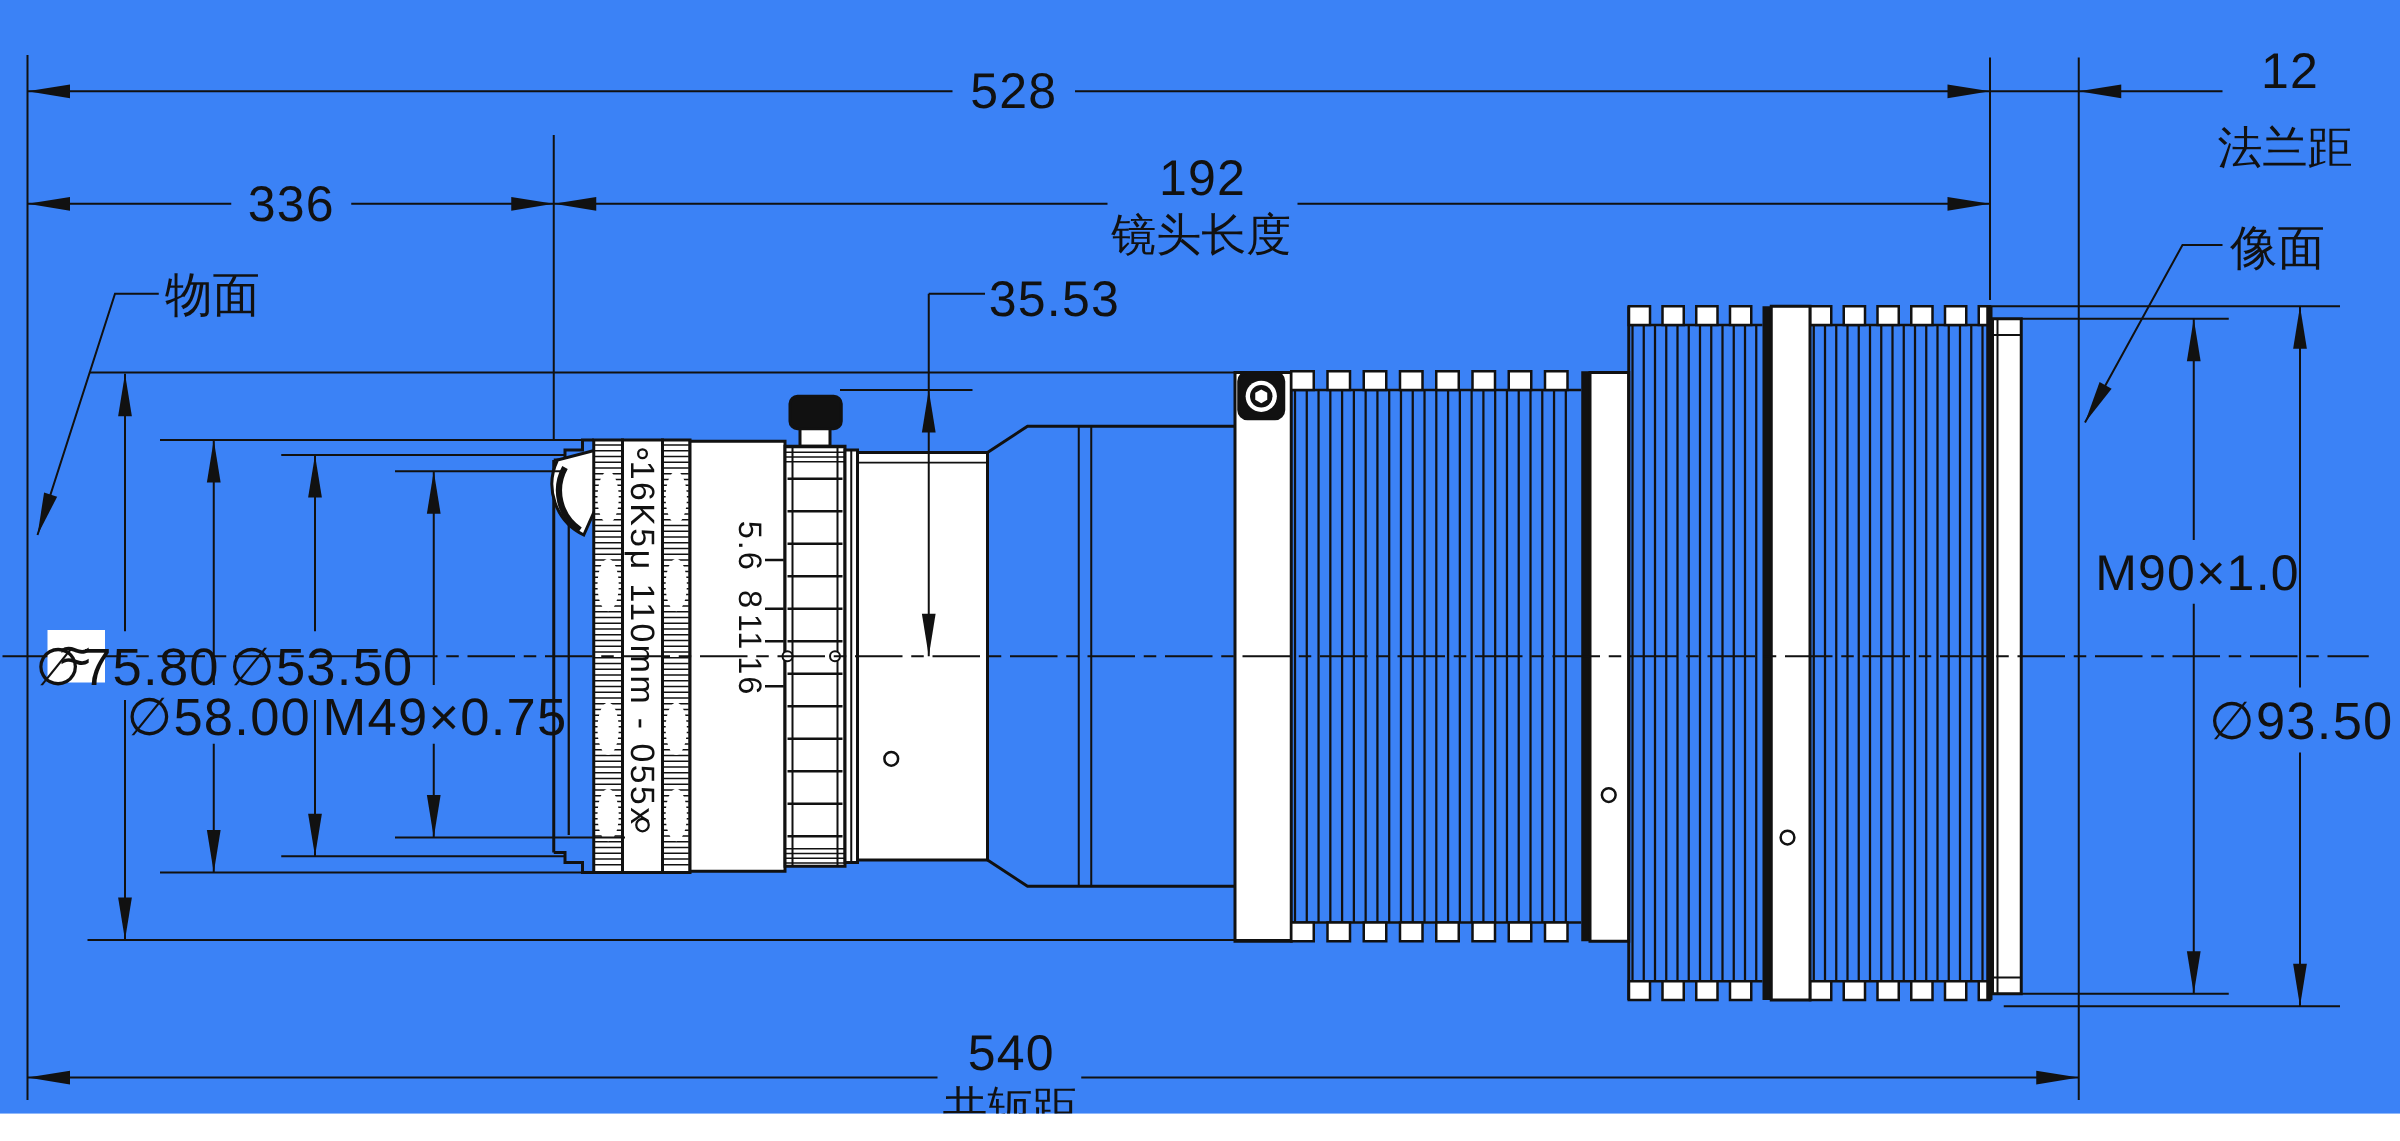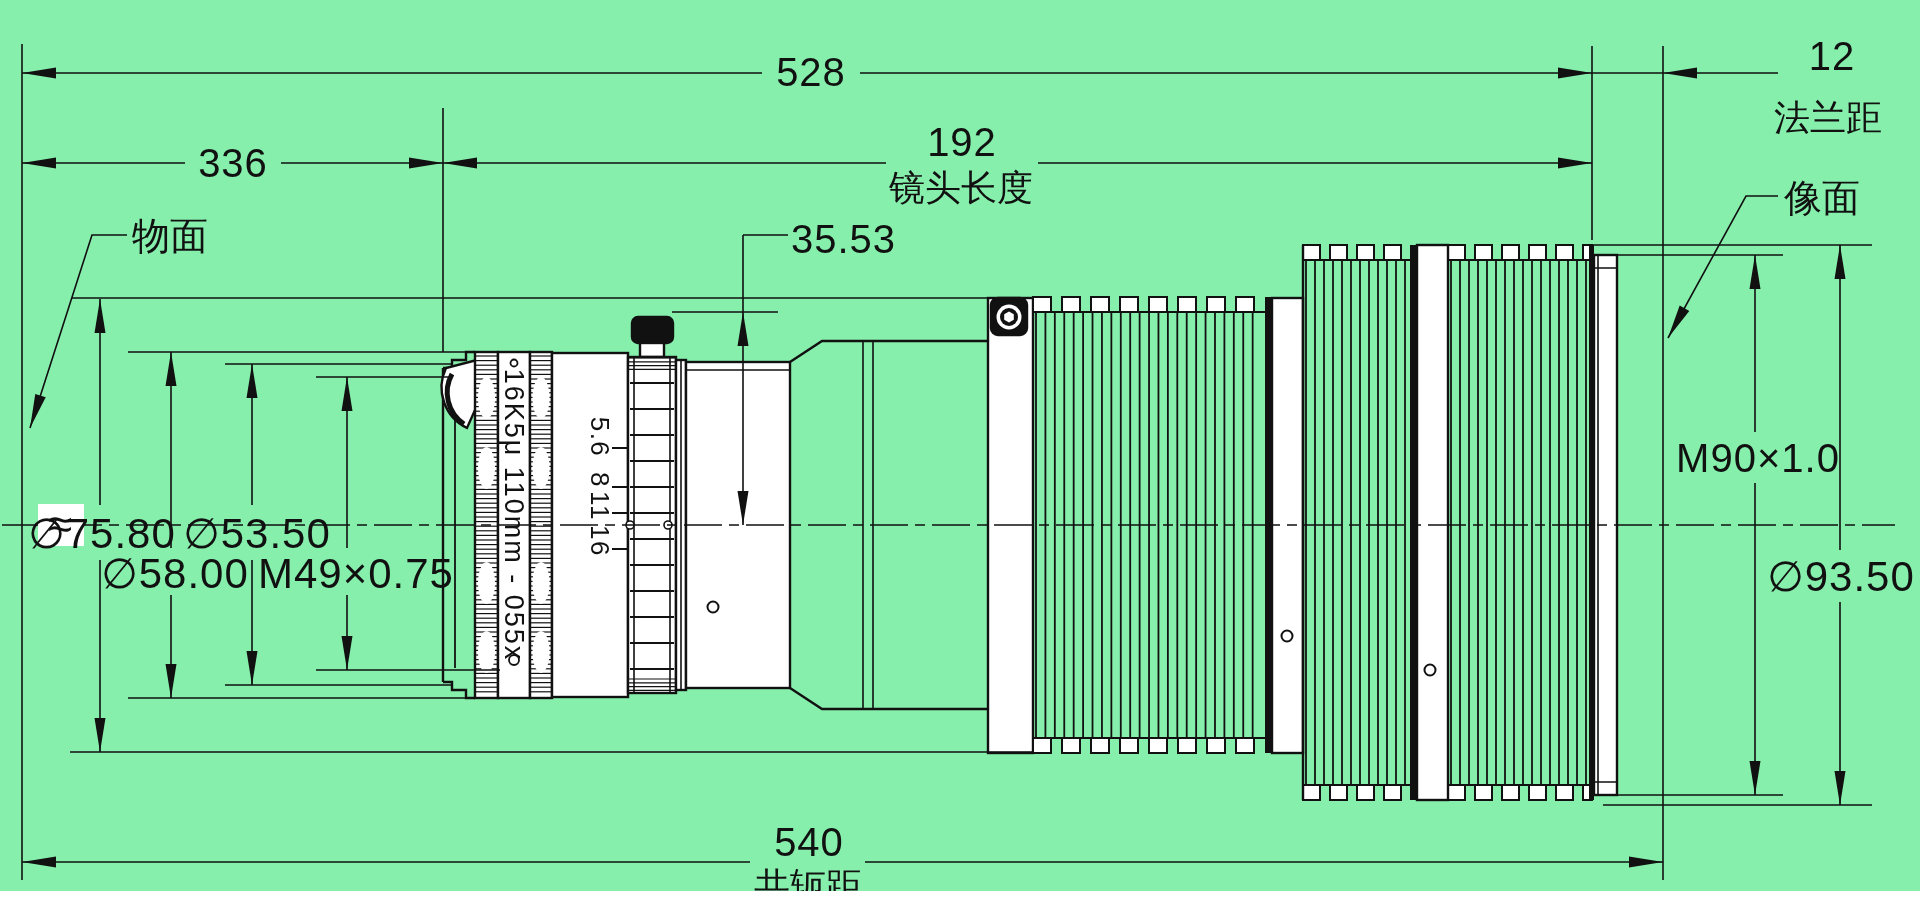--- a/index.html
+++ b/index.html
@@ -1,16 +1,16 @@
 <!DOCTYPE html>
 <html><head>
 <meta charset="utf-8">
 <style>
   html,body{margin:0;padding:0;background:#ffffff;}
-  .stage{width:1920px;height:891px;background:#86efac;overflow:hidden;position:relative;text-align:center;}
+  .stage{width:1920px;height:891px;background:#3b82f6;overflow:hidden;position:relative;text-align:center;}
   svg{display:block;}
   text{font-family:"Liberation Sans","DejaVu Sans",sans-serif;fill:#111;}
   .dimtxt{font-size:40px;letter-spacing:1px;}
   .diatxt{font-size:42px;letter-spacing:1px;}
   .cjk{font-size:36px;}
   .cjkbig{font-size:38px;}
   .rot{font-size:26px;letter-spacing:1.5px;}
   .modeltxt{font-size:27px;letter-spacing:2px;}
   .mid{text-anchor:middle;}
 </style>

